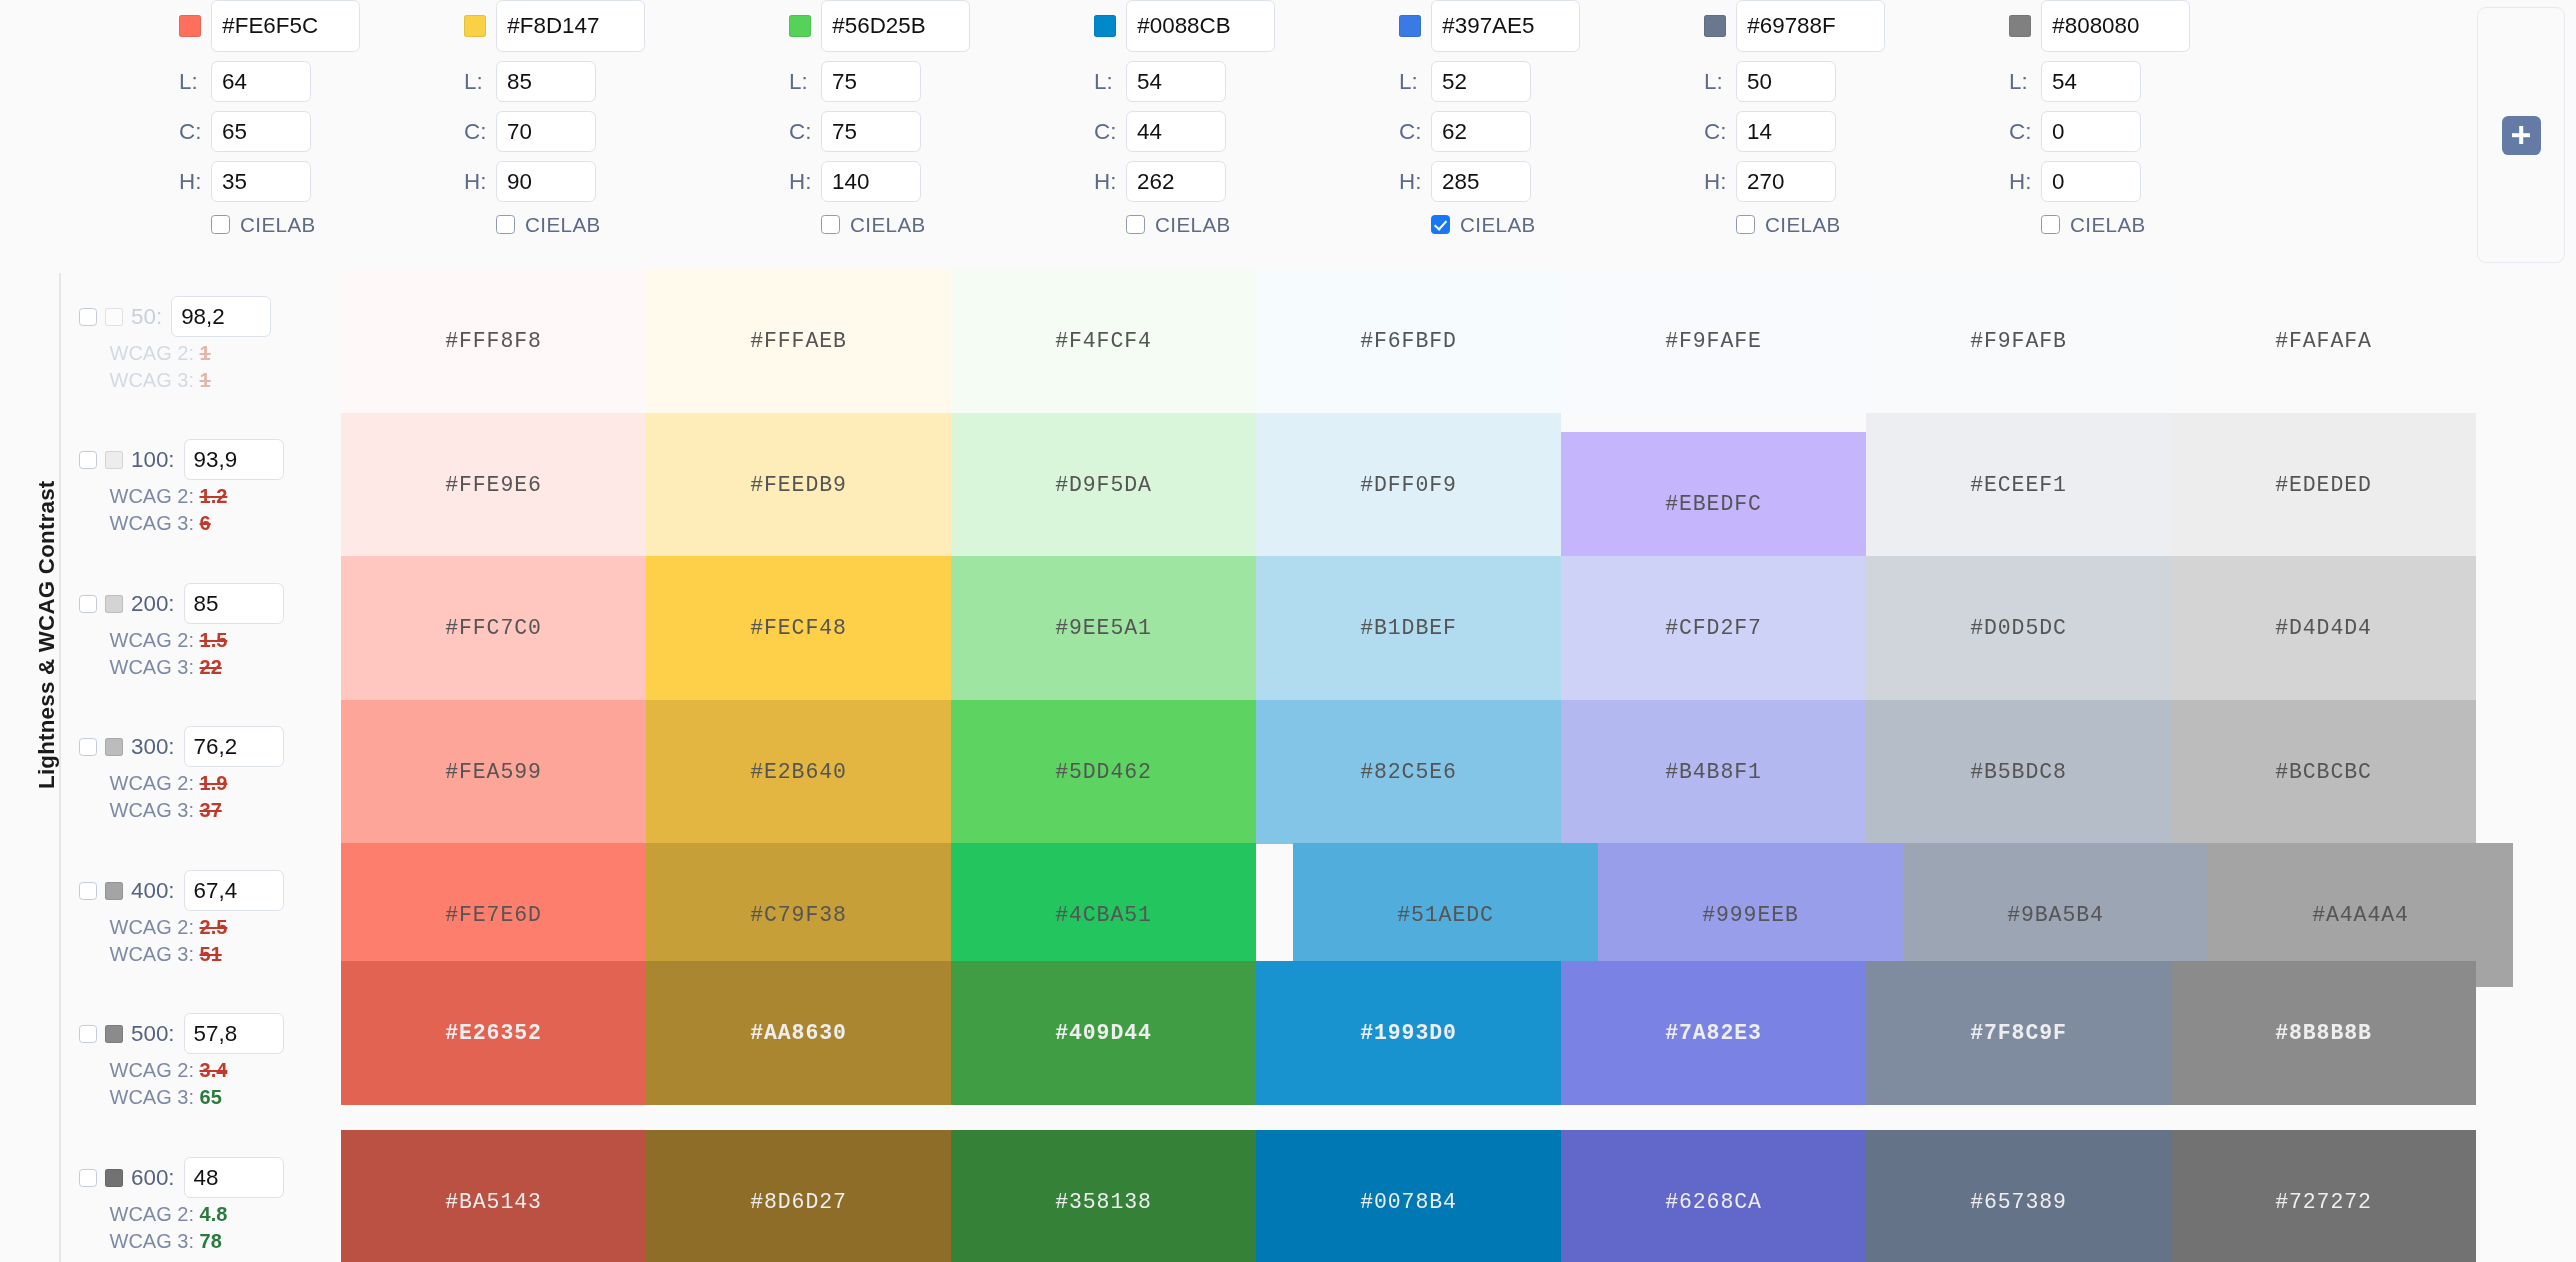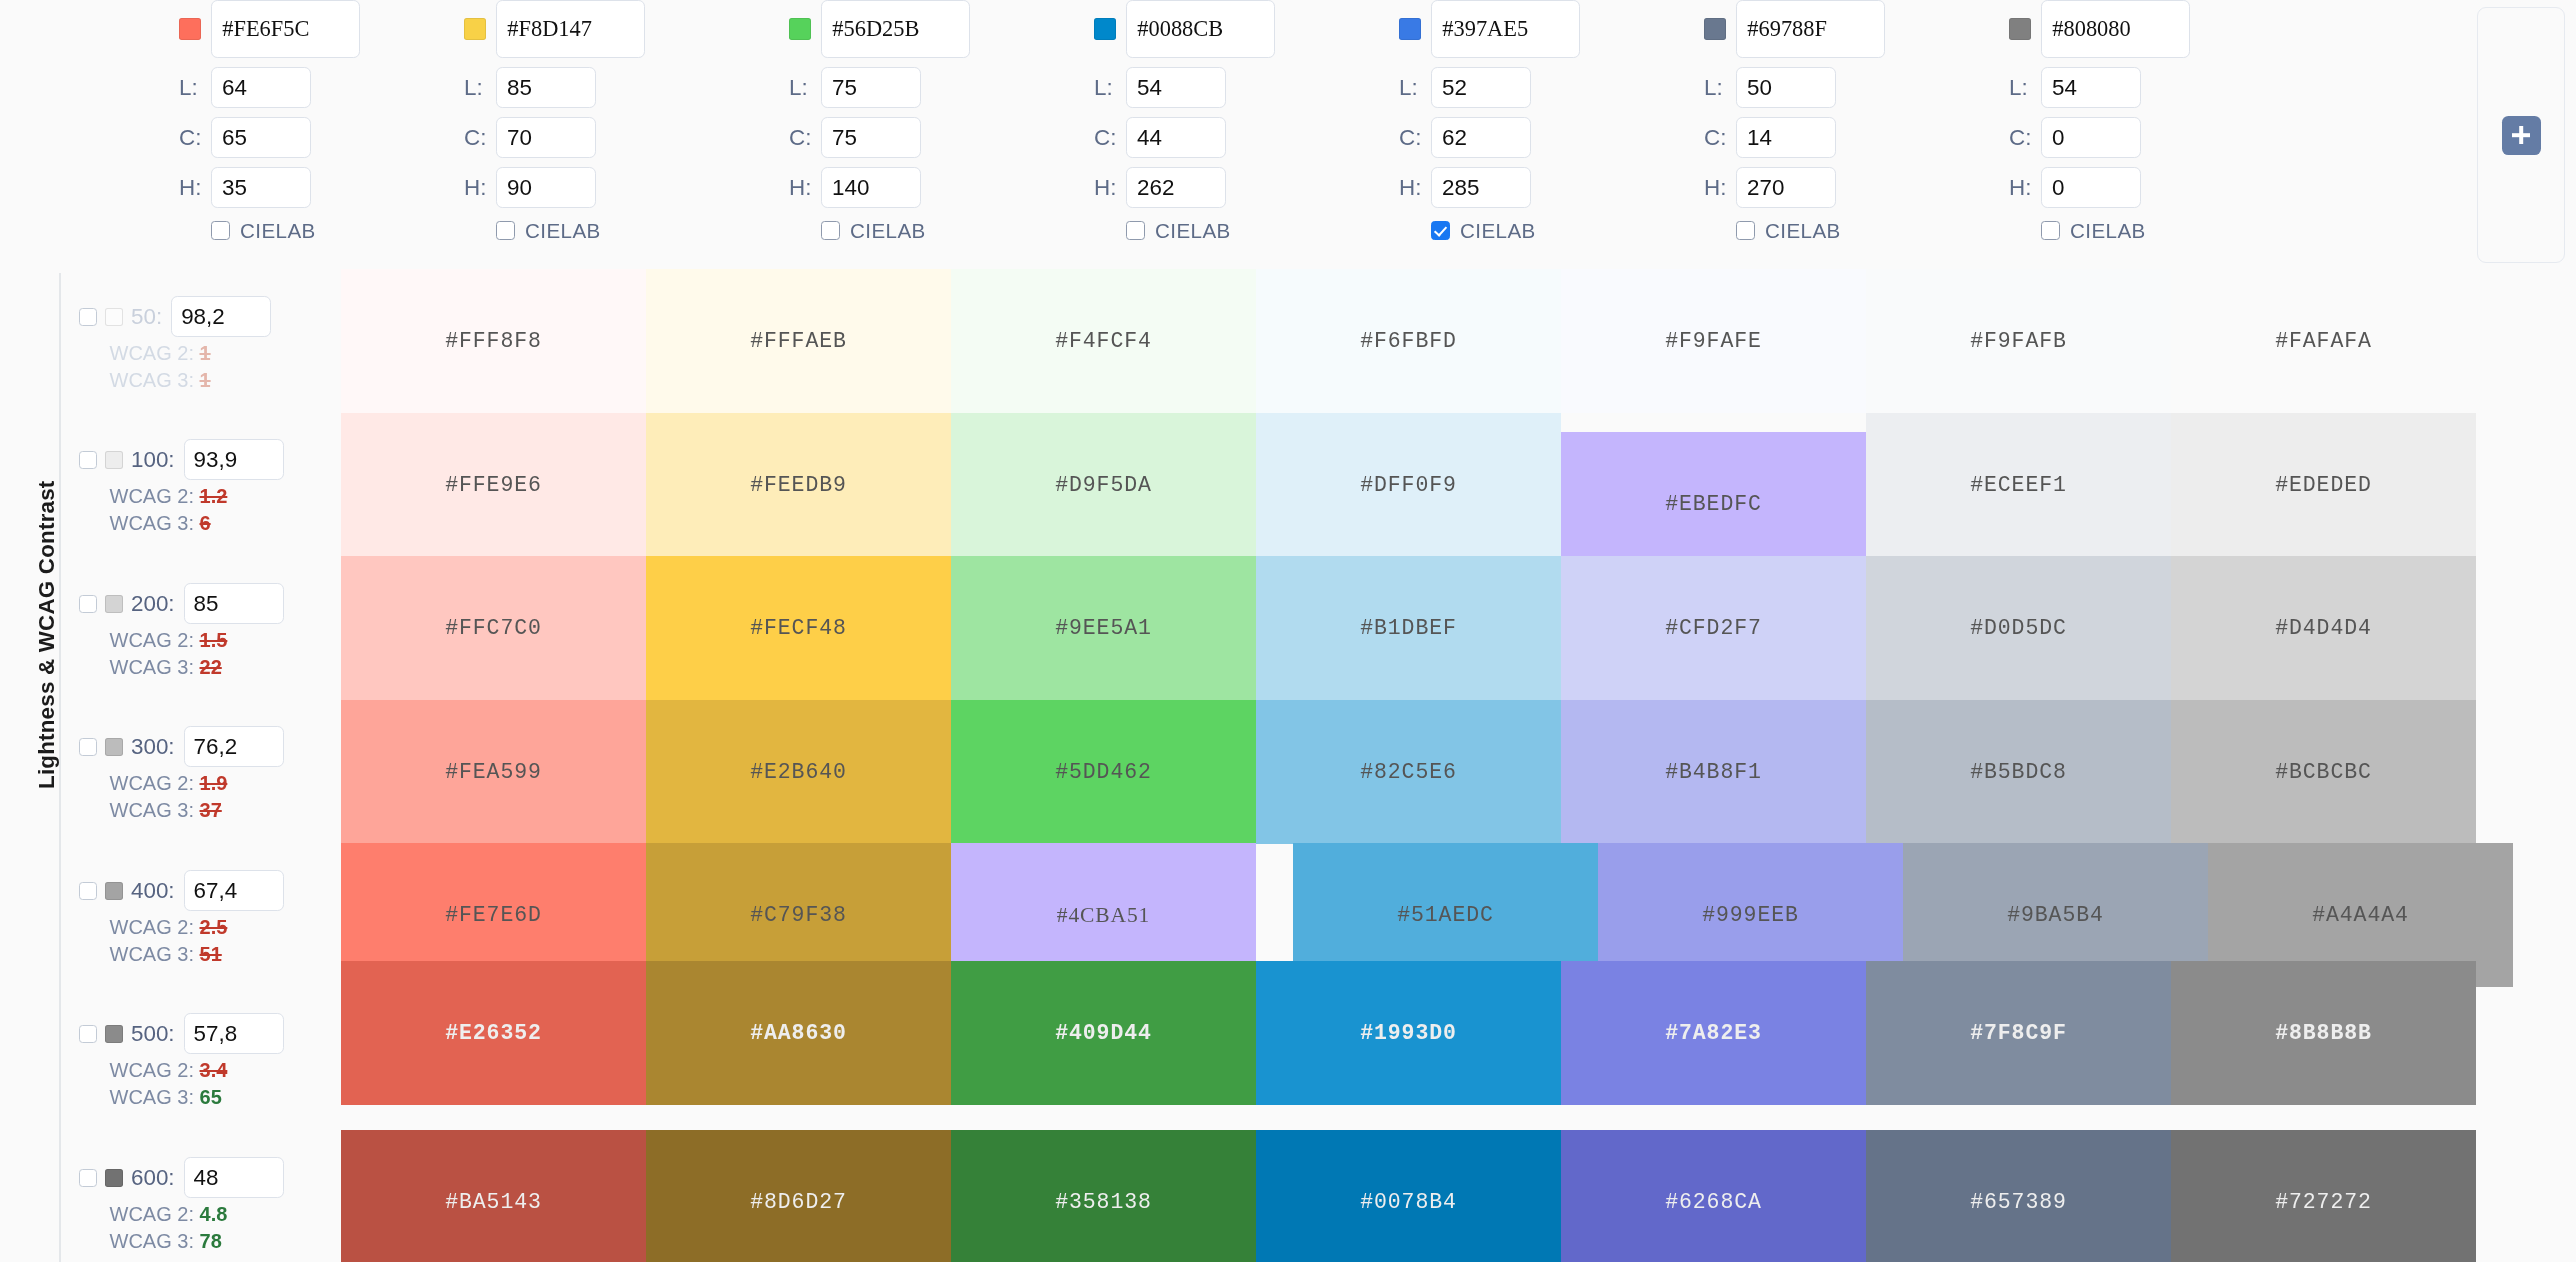--- a/index.html
+++ b/index.html
@@ -73,24 +73,24 @@
   
   #cols { position: absolute; left: 0; top: 0; height: 269px; }
   .col-head { position: absolute; top: 0; width: 330px; }
   .ch-row { display: flex; align-items: center; margin-bottom: 9px; }
   .ch-chip {
     width: 21.5px; height: 21.5px; border-radius: 2.7px;
     flex: 0 0 auto; margin-right: 10.8px;
     border: 0.9px solid rgba(0,0,0,.08);
   }
   .ch-hex {
-    width: 149px; height: 58px;
+    width: 149px; height: 52px;
     border: 1.3px solid #dde2ea; border-radius: 6.3px;
     background: #fff;
-    font-family: Liberation Serif, serif;
+    font-family: Liberation Sans, sans-serif;
     font-size: 22.4px; color: #111;
     padding: 0 10px; outline: none;
   }
   .ch-lbl {
     width: 32px; font-size: 22.4px; color: #5d6b87;
     flex: 0 0 auto;
   }
   .ch-num {
     width: 100px; height: 41px;
     border: 1.3px solid #dde2ea; border-radius: 6.3px;
@@ -418,21 +418,21 @@
         <div class="cell" style="background: rgb(226, 182, 64); color: rgb(85, 85, 85);">#E2B640</div>
         <div class="cell" style="background: rgb(93, 212, 98); color: rgb(85, 85, 85);">#5DD462</div>
         <div class="cell" style="background: rgb(130, 197, 230); color: rgb(85, 85, 85);">#82C5E6</div>
         <div class="cell" style="background: rgb(180, 184, 241); color: rgb(85, 85, 85);">#B4B8F1</div>
         <div class="cell" style="background: rgb(181, 189, 200); color: rgb(85, 85, 85);">#B5BDC8</div>
         <div class="cell" style="background: rgb(188, 188, 188); color: rgb(85, 85, 85);">#BCBCBC</div>
       </div>
       <div class="g-row" style="top: 574px;">
         <div class="cell" style="background: rgb(254, 126, 109); color: rgb(85, 85, 85);">#FE7E6D</div>
         <div class="cell" style="background: rgb(199, 159, 56); color: rgb(85, 85, 85);">#C79F38</div>
-        <div class="cell" style="background: #c4b5fd; color: rgb(85, 85, 85); font-family: Liberation Serif, serif;">#4CBA51</div>
+        <div class="cell" style="background: #22c55e; color: rgb(85, 85, 85);">#4CBA51</div>
         <div class="cell" style="background: rgb(81, 174, 220); color: rgb(85, 85, 85); margin-left: 37px;">#51AEDC</div>
         <div class="cell" style="background: rgb(153, 158, 235); color: rgb(85, 85, 85);">#999EEB</div>
         <div class="cell" style="background: rgb(155, 165, 180); color: rgb(85, 85, 85);">#9BA5B4</div>
         <div class="cell" style="background: rgb(164, 164, 164); color: rgb(85, 85, 85);">#A4A4A4</div>
       </div>
       <div class="g-row" style="top: 692px; font-weight: bold;">
         <div class="cell" style="background: rgb(226, 99, 82); color: rgb(238, 238, 238);">#E26352</div>
         <div class="cell" style="background: rgb(170, 134, 48); color: rgb(238, 238, 238);">#AA8630</div>
         <div class="cell" style="background: rgb(64, 157, 68); color: rgb(238, 238, 238);">#409D44</div>
         <div class="cell" style="background: rgb(25, 147, 208); color: rgb(238, 238, 238);">#1993D0</div>

